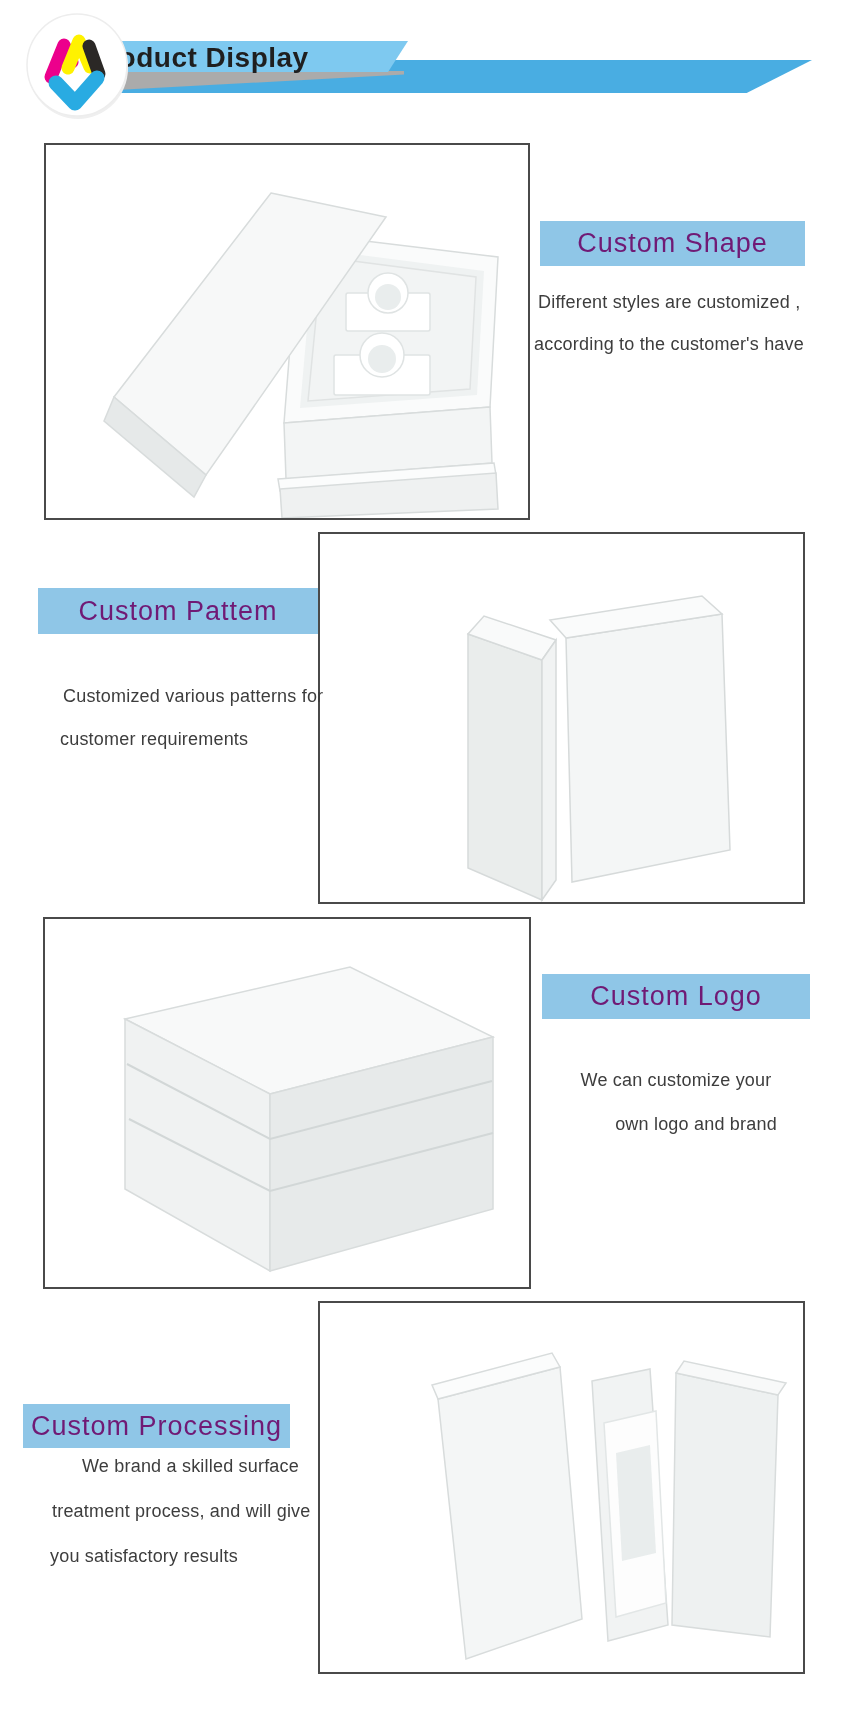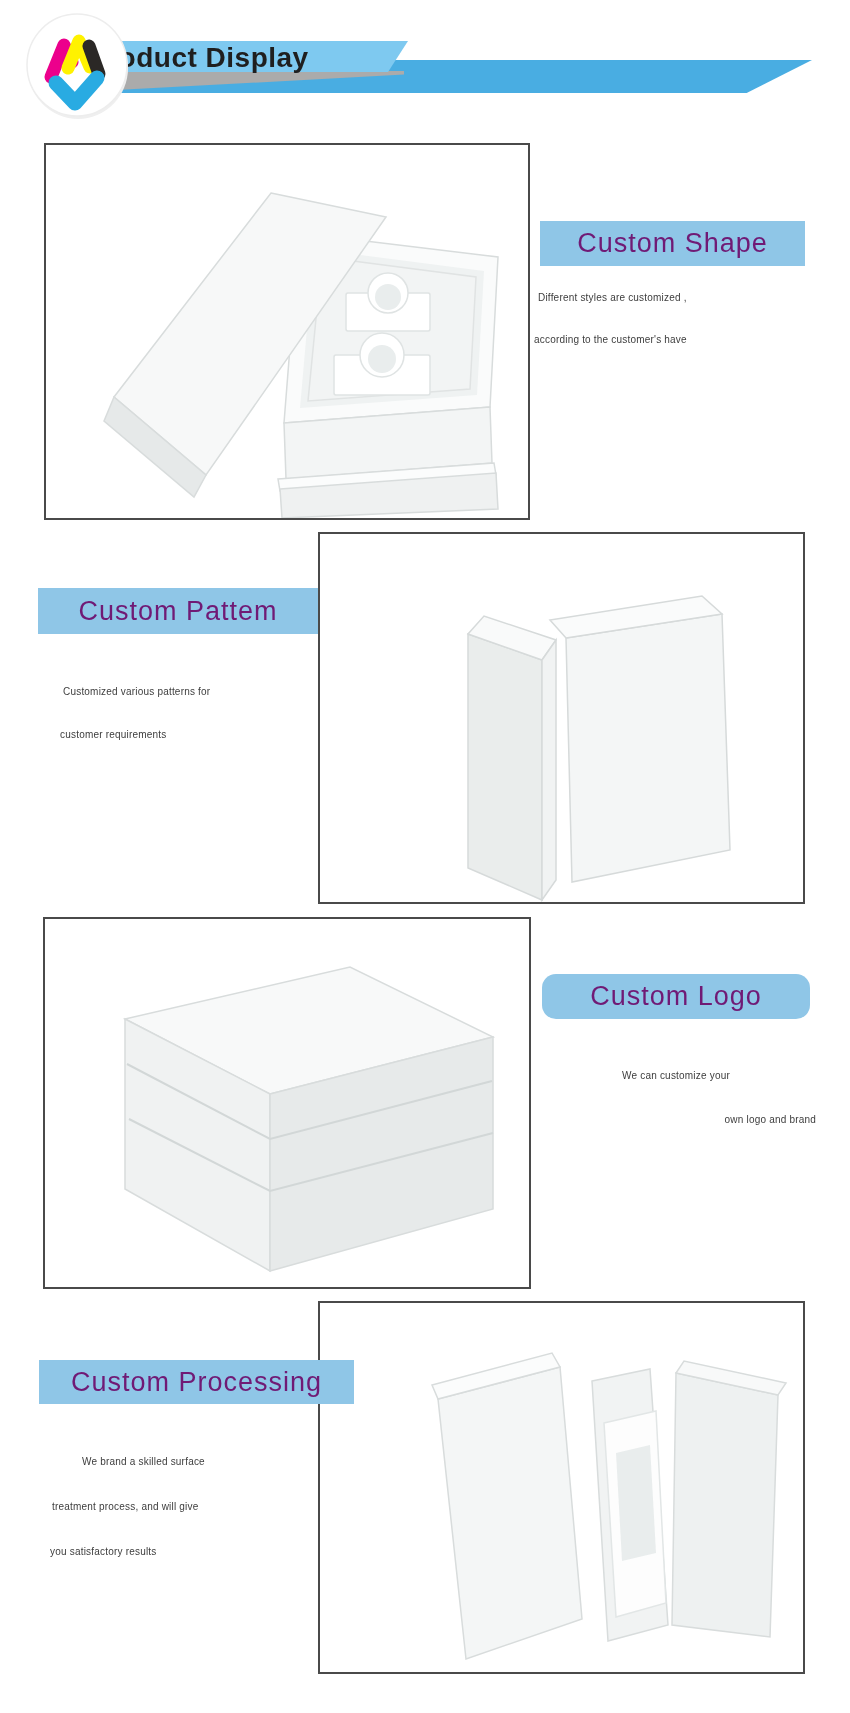--- a/index.html
+++ b/index.html
@@ -41,31 +41,31 @@
   .f4{left:318px;top:1301px;width:487px;height:373px;}
   .frame svg{display:block;width:100%;height:100%;}
   
   .badge{
     position:absolute;display:flex;align-items:center;justify-content:center;
     background:var(--badge-bg,#8FC6E7);color:#701a75;
     font-size:27px;font-weight:normal;letter-spacing:1px;white-space:nowrap;
   }
   .b1{left:540px;top:221px;width:265px;height:45px;}
   .b2{left:38px;top:588px;width:280px;height:46px;}
-  .b3{left:542px;top:974px;width:268px;height:45px;border-radius:14px;}
-  .b4{left:23px;top:1360px;width:315px;height:44px;margin-left:16px;}
+  .b3{left:542px;top:974px;width:268px;height:45px;}
+  .b4{left:23px;top:1404px;width:267px;height:44px;}
   
   .tline{
-    position:absolute;font-size:10px;color:var(--body-text,#3d3d3d);
+    position:absolute;font-size:18px;color:var(--body-text,#3d3d3d);
     white-space:nowrap;letter-spacing:.2px;
   }
   .s1l1{left:538px;top:292px;} .s1l2{left:534px;top:334px;}
   .s2l1{left:63px;top:686px;}  .s2l2{left:60px;top:729px;}
   .s3l1{left:542px;top:1070px;width:268px;text-align:center;}
-  .s3l2{left:548px;top:1114px;width:268px;text-align:right;}
+  .s3l2{left:562px;top:1114px;width:268px;text-align:center;}
   .s4l1{left:82px;top:1456px;} .s4l2{left:52px;top:1501px;} .s4l3{left:50px;top:1546px;}
 </style>
 </head>
 <body>
 
 <div class="page">
 
   <div class="ribbon"></div>
   <div class="gray-wedge"></div>
   <div class="banner"></div>

